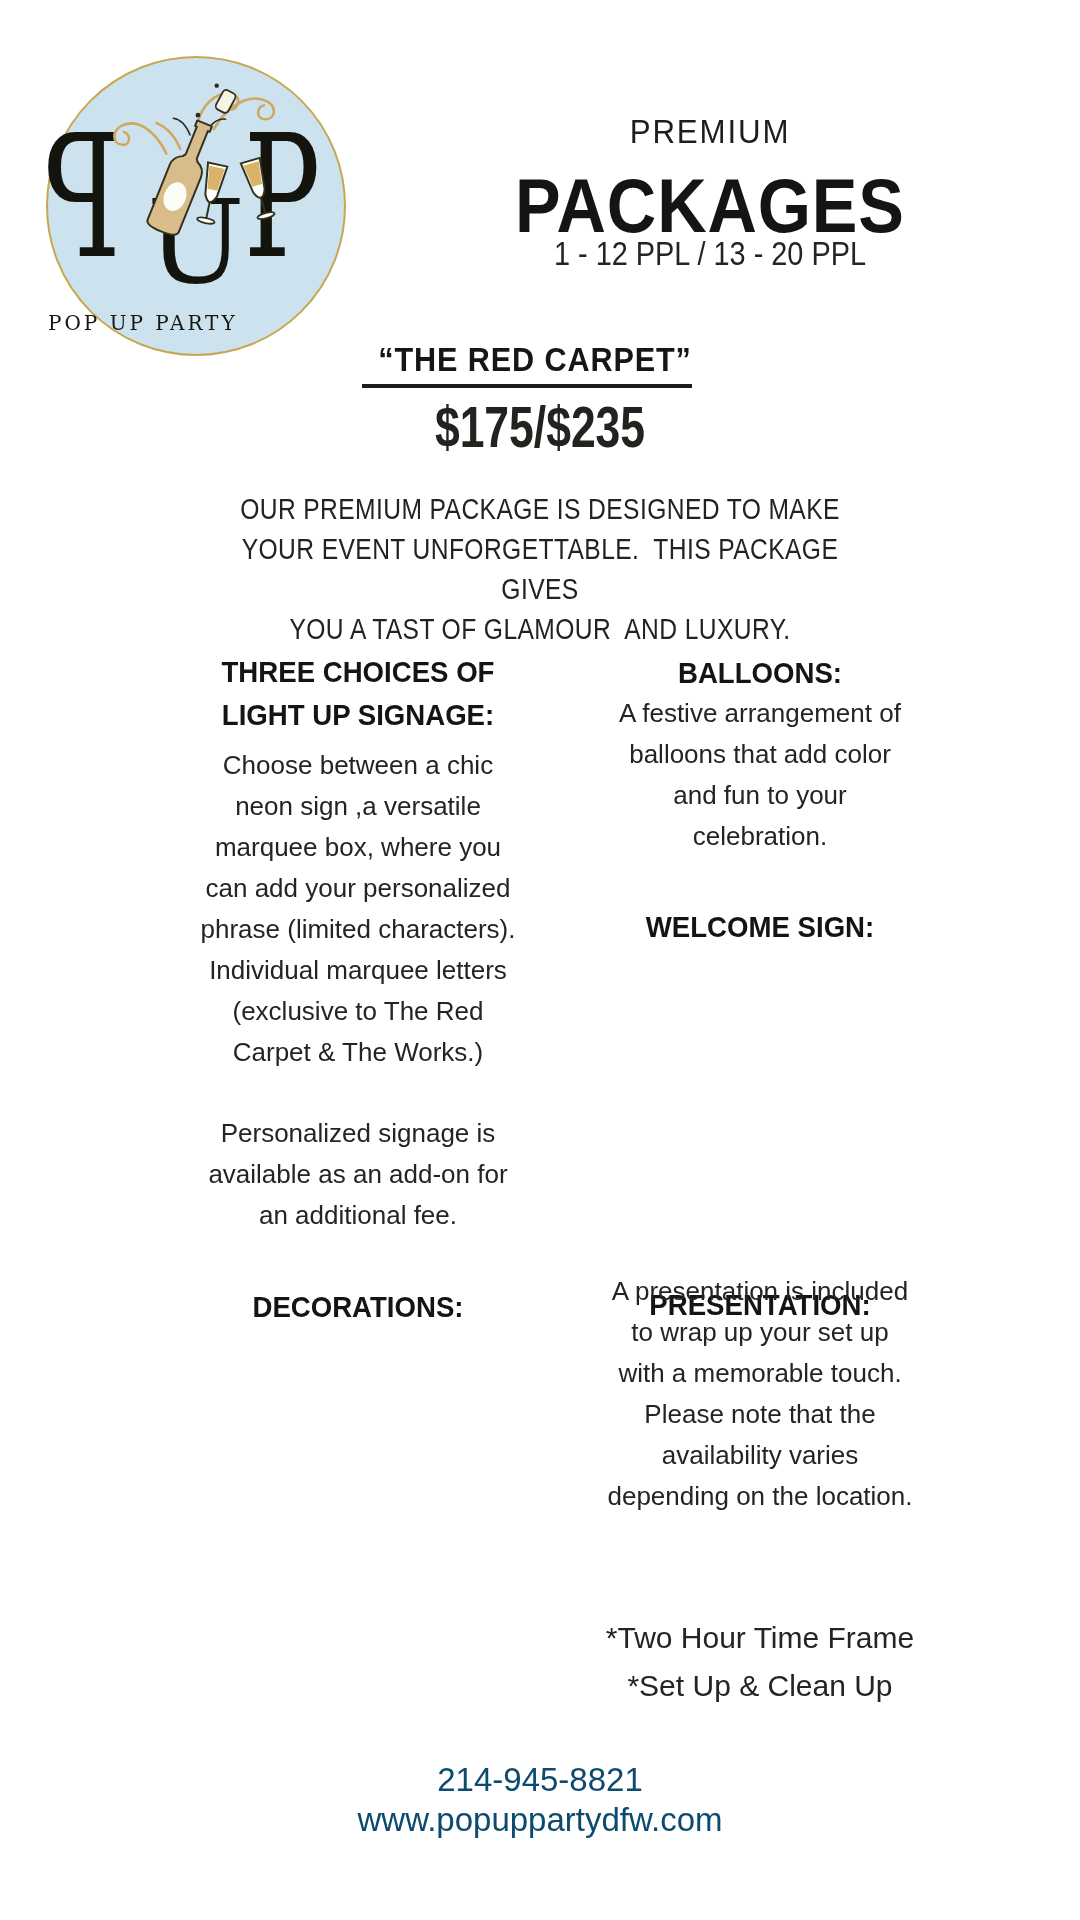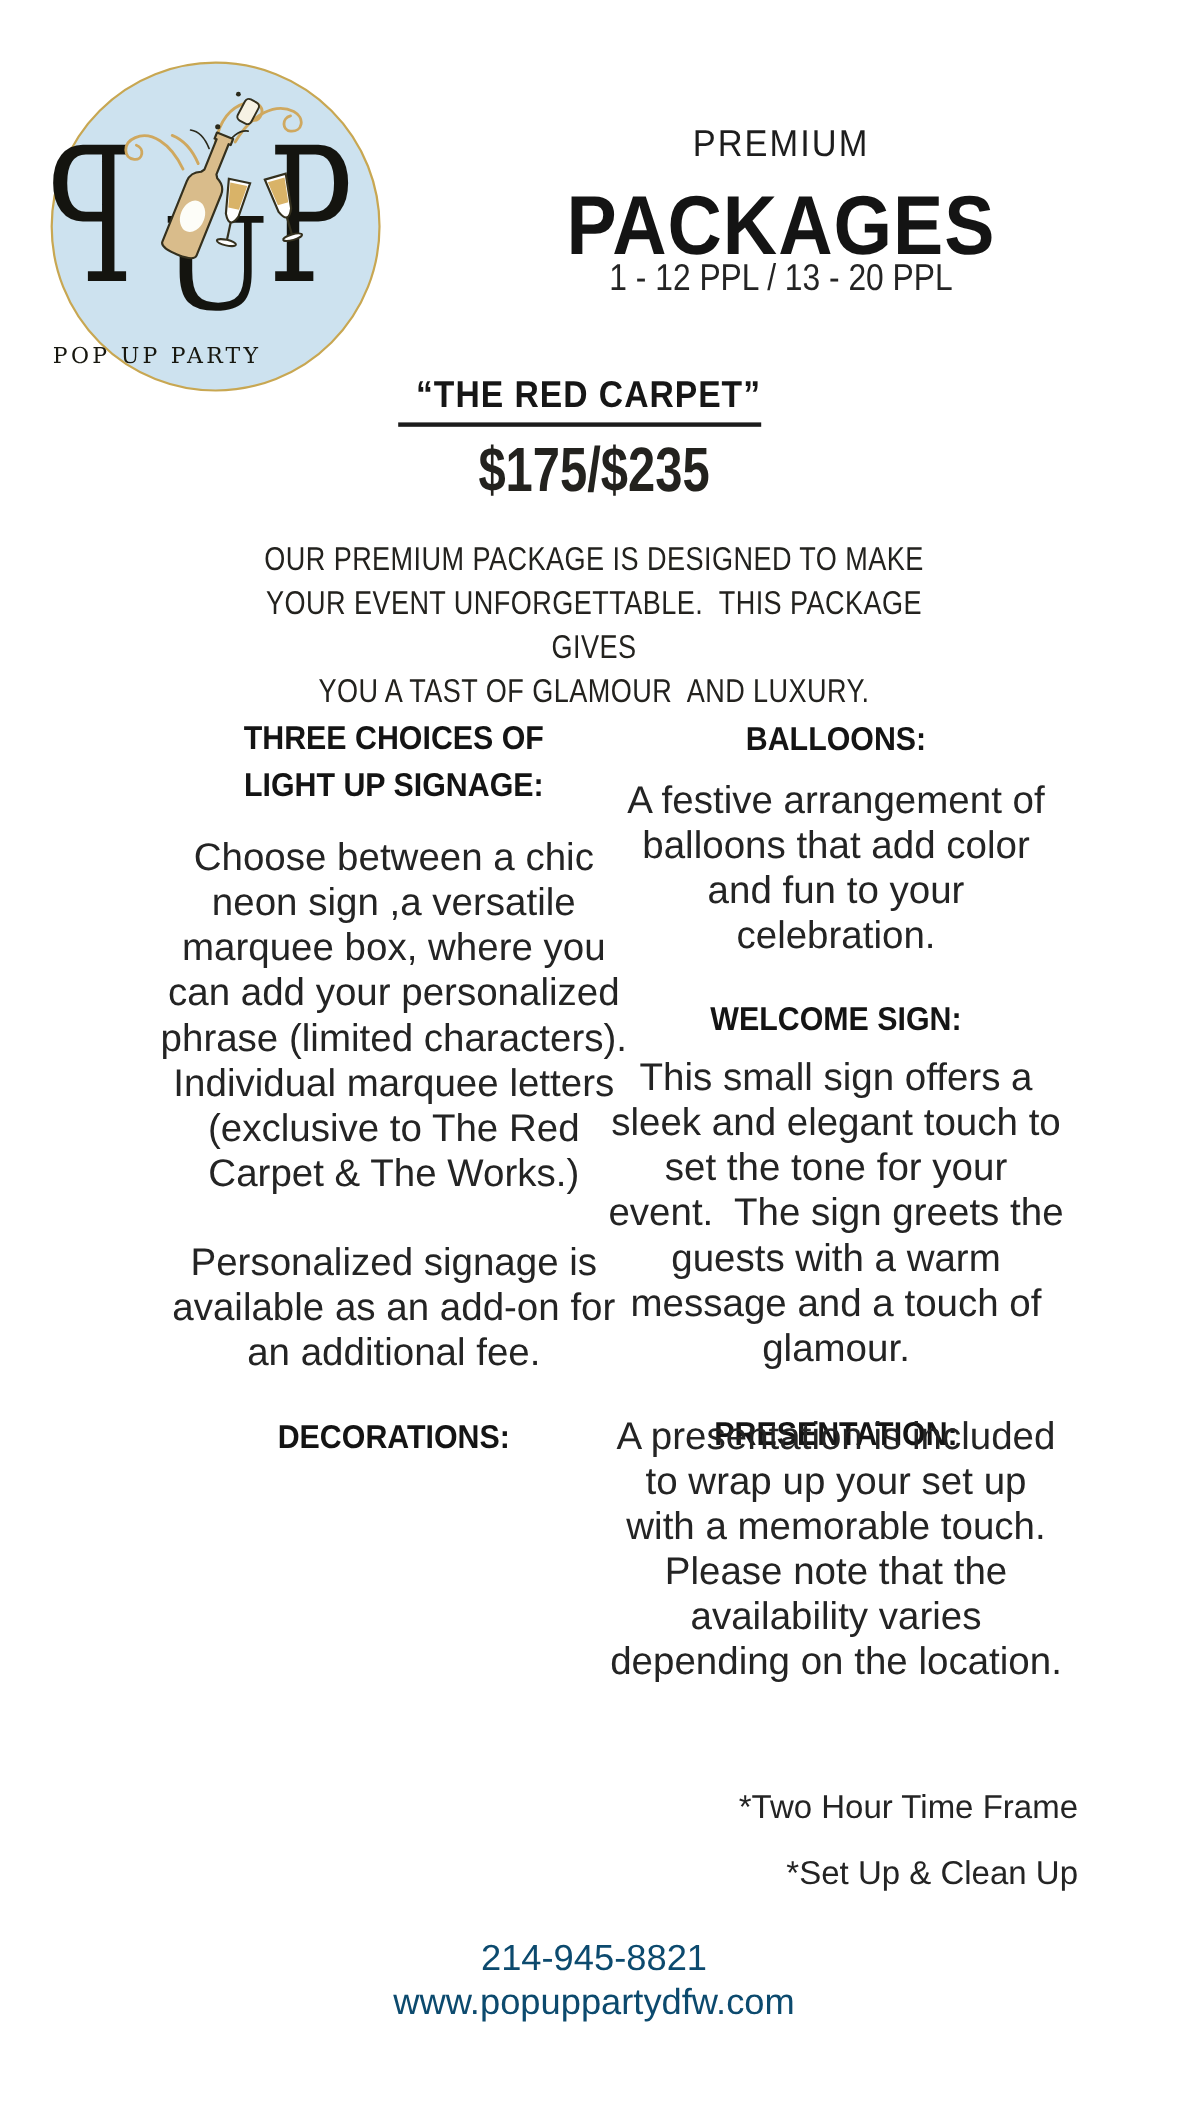--- a/index.html
+++ b/index.html
@@ -30,22 +30,22 @@
   
   .pkg-title{left:285px;top:338px;width:500px;font-size:34px;line-height:42px;font-weight:bold;color:#161616;letter-spacing:1px;}
   .pkg-underline{left:362px;top:384px;width:330px;height:4px;background:#1c1c1c;}
   .price{left:290px;top:396px;width:500px;font-size:57px;line-height:62px;font-weight:bold;color:#23221e;}
   .desc {left:140px;top:489px;width:800px;font-size:30px;line-height:40px;color:#23221e;letter-spacing:.5px;}
 
   
   .colL{left:138px;width:440px;}
   .colR{left:540px;width:440px;}
   .h-col{font-size:30px;line-height:43px;font-weight:bold;color:#141414;transform:scaleX(.92);}
-  .b-col{font-size:35px;line-height:41px;color:#242424;margin-top:14px;}
-  .notes{font-size:30px;line-height:60px;color:#242424;text-align:right;}
+  .b-col{font-size:26px;line-height:41px;color:#242424;}
+  .notes{font-size:30px;line-height:48px;color:#242424;}
 
   
   .footer{left:0;top:1760px;width:1080px;font-size:33px;line-height:40px;color:#0c4a6e;}
 </style>
 </head>
 <body>
 
 <div class="page">
 
   <div class="abs logo">
@@ -107,21 +107,20 @@
   <div class="abs center desc sx82">OUR PREMIUM PACKAGE IS DESIGNED TO MAKE<br>YOUR EVENT UNFORGETTABLE.&nbsp; THIS PACKAGE GIVES<br>YOU A TAST OF GLAMOUR&nbsp; AND LUXURY.</div>
 
   <div class="abs center colL h-col" style="top:650px;">THREE CHOICES OF<br>LIGHT UP SIGNAGE:</div>
   <div class="abs center colL b-col" style="top:745px;">Choose between a chic<br>neon sign ,a versatile<br>marquee box, where you<br>can add your personalized<br>phrase (limited characters).<br>Individual marquee letters<br>(exclusive to The Red<br>Carpet &amp; The Works.)</div>
   <div class="abs center colL b-col" style="top:1113px;">Personalized signage is<br>available as an add-on for<br>an additional fee.</div>
   <div class="abs center colL h-col" style="top:1285px;">DECORATIONS:</div>
 
   <div class="abs center colR h-col" style="top:651px;">BALLOONS:</div>
   <div class="abs center colR b-col" style="top:693px;">A festive arrangement of<br>balloons that add color<br>and fun to your<br>celebration.</div>
   <div class="abs center colR h-col" style="top:905px;">WELCOME SIGN:</div>
-  <div class="abs center colR b-col" style="top:945px;">This small sign offers a<br>sleek and elegant touch to<br>set the tone for your<br>event.&nbsp; The sign greets the<br>guests with a warm<br>message and a touch of<br>glamour.</div>
   <div class="abs center colR h-col" style="top:1283px;">PRESENTATION:</div>
   <div class="abs center colR b-col" style="top:1271px;">A presentation is included<br>to wrap up your set up<br>with a memorable touch.<br>Please note that the<br>availability varies<br>depending on the location.</div>
   <div class="abs center colR notes" style="top:1614px;">*Two Hour Time Frame<br>*Set Up &amp; Clean Up</div>
 
   <div class="abs center footer">
     <div>214-945-8821</div>
     <div>www.popuppartydfw.com</div>
   </div>
 
 </div>

